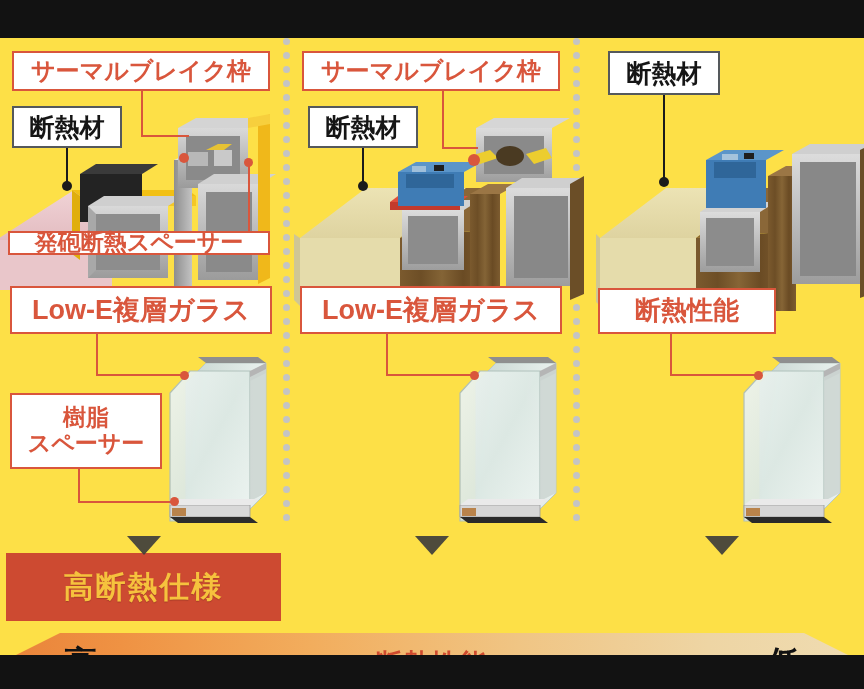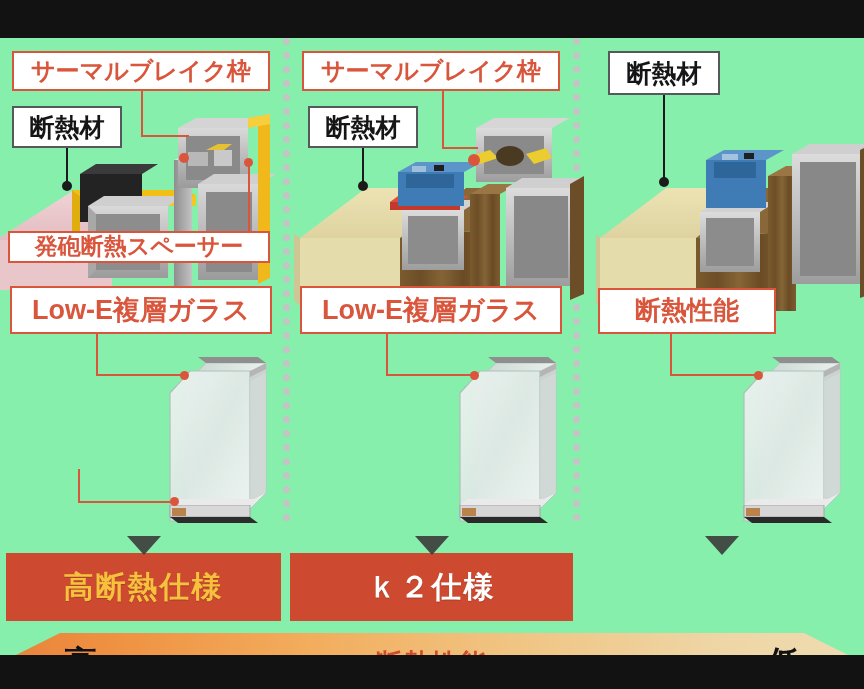--- a/index.html
+++ b/index.html
@@ -11,21 +11,21 @@
   }
   #root { position: relative; width: 864px; height: 689px; background: #121212; }
 
   
   .topband { position: absolute; left: 0; top: 0; width: 864px; height: 38px; background: #121212; }
   .bottomband { position: absolute; left: 0; top: 655px; width: 864px; height: 34px; background: #121212; }
 
   
   .stage {
     position: absolute; left: 0; top: 38px; width: 864px; height: 617px;
-    background: #86efac;
+    background: #fde047;
   }
 
   
   .vdots { position: absolute; top: 0; width: 7px; height: 475px; }
   .vdots i {
     display: block; width: 7px; height: 7px; border-radius: 50%;
     background: #c4c4c4; margin-bottom: 7px;
   }
   .vdots.d1 { left: 283px; }
   .vdots.d2 { left: 573px; }
@@ -275,29 +275,31 @@
       </div>
 
       <div class="lbl red" style="left:12px; top:13px; width:258px; height:40px; font-size:24px;">サーマルブレイク枠</div>
       <div class="lead" style="left:141px; top:53px; width:2px; height:46px;"></div>
       <div class="lead" style="left:141px; top:97px; width:48px; height:2px;"></div>
 
       <div class="lbl gray" style="left:12px; top:68px; width:110px; height:42px; font-size:25px;">断熱材</div>
       <div class="lead dark" style="left:66px; top:110px; width:2px; height:37px;"></div>
       <div class="dot dark" style="left:62px; top:143px;"></div>
 
-      <div class="lbl red" style="left:8px; top:193px; width:262px; height:32px; font-size:23px;">発砲断熱スペーサー</div>
+      <div class="lbl red" style="left:8px; top:193px; width:262px; height:24px; font-size:23px;">発砲断熱スペーサー</div>
       <div class="lead" style="left:248px; top:125px; width:2px; height:68px;"></div>
       <div class="dot" style="left:244px; top:120px;"></div>
 
       <div class="lbl red" style="left:10px; top:248px; width:262px; height:48px; font-size:27px;">Low-E複層ガラス</div>
       <div class="lead" style="left:96px; top:296px; width:2px; height:42px;"></div>
       <div class="lead" style="left:96px; top:336px; width:88px; height:2px;"></div>
       <div class="dot" style="left:180px; top:333px;"></div>
 
+      <div class="lbl red" style="left:10px; top:355px; width:152px; height:76px; font-size:23px;">樹脂
+スペーサー</div>
       <div class="lead" style="left:78px; top:431px; width:2px; height:34px;"></div>
       <div class="lead" style="left:78px; top:463px; width:96px; height:2px;"></div>
       <div class="dot" style="left:170px; top:459px;"></div>
     </div>
 
     <div class="col c2">
 
       <div class="art" style="left:4px; top:72px; width:290px; height:200px;">
         <svg width="290" height="200" viewBox="0 0 290 200">
           <defs>
@@ -483,23 +485,20 @@
     </div>
 
     <div class="caret" style="left:127px;"></div>
     <div class="caret" style="left:415px;"></div>
     <div class="caret" style="left:705px;"></div>
 
     <div class="specrow">
       <div class="spec s1">
         <span>高断熱仕様</span>
       </div>
-      <div class="spec s2">
-        <span>ｋ２仕様</span>
-      </div>
     </div>
 
     <div class="gradwrap">
       <div class="gradbar"></div>
       <div class="gradtxt left">
         <span>高</span>
       </div>
       <div class="gradtxt center">
         <span>断熱性能</span>
       </div>

